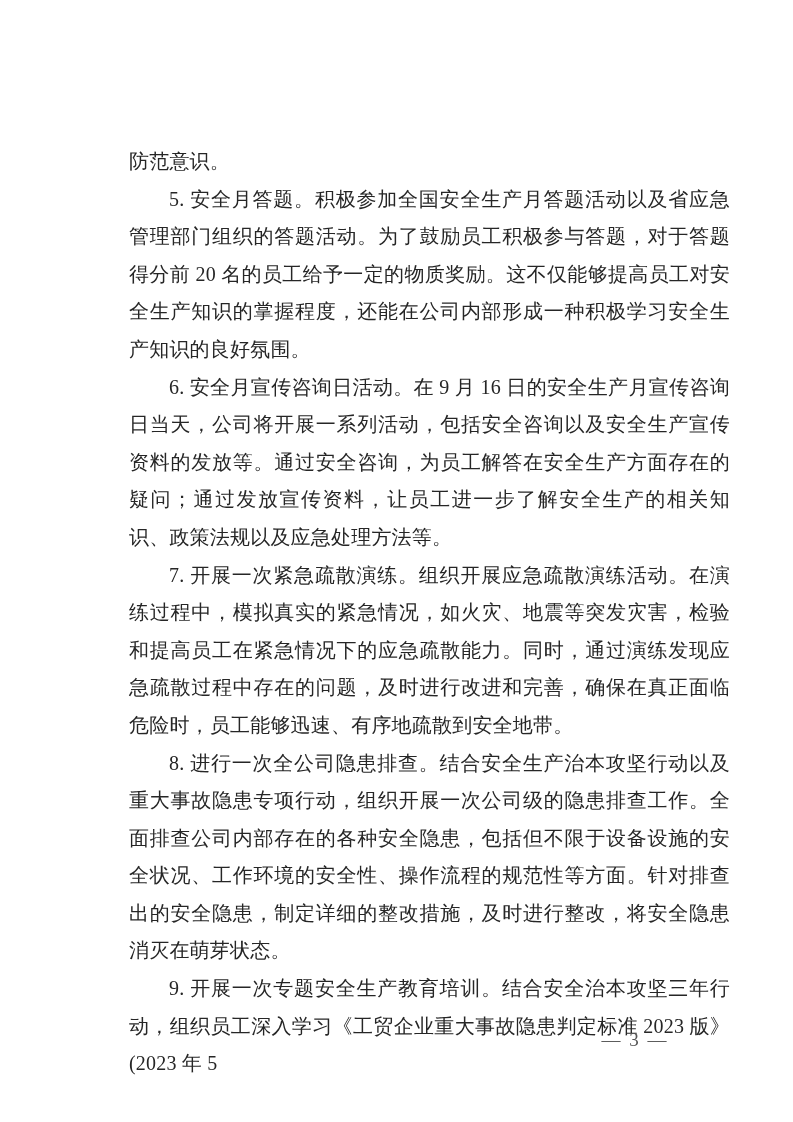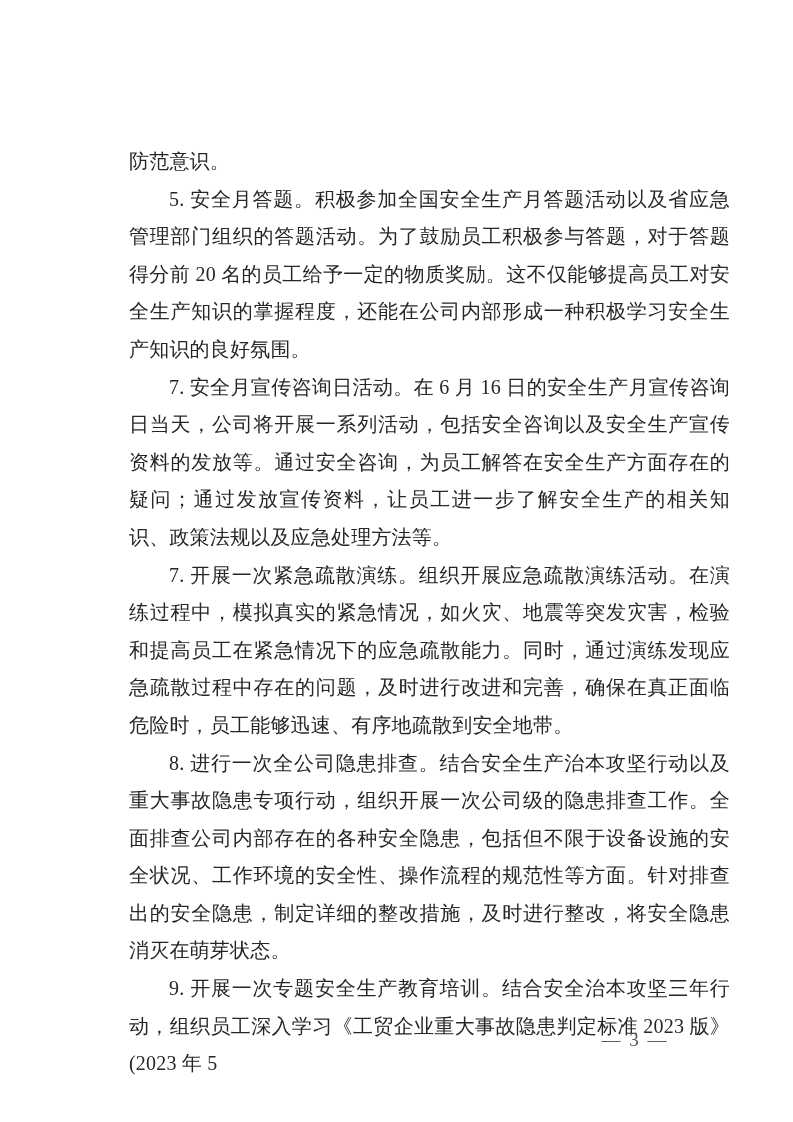--- a/index.html
+++ b/index.html
@@ -46,21 +46,21 @@
   }
 </style>
 </head>
 <body>
 
 <div class="page">
 
   <div class="doc-body">
     <p class="para">防范意识。</p>
     <p class="para indent">5. 安全月答题。积极参加全国安全生产月答题活动以及省应急管理部门组织的答题活动。为了鼓励员工积极参与答题，对于答题得分前 20 名的员工给予一定的物质奖励。这不仅能够提高员工对安全生产知识的掌握程度，还能在公司内部形成一种积极学习安全生产知识的良好氛围。</p>
-    <p class="para indent">7. 安全月宣传咨询日活动。在 6 月 16 日的安全生产月宣传咨询日当天，公司将开展一系列活动，包括安全咨询以及安全生产宣传资料的发放等。通过安全咨询，为员工解答在安全生产方面存在的疑问；通过发放宣传资料，让员工进一步了解安全生产的相关知识、政策法规以及应急处理方法等。</p>
+    <p class="para indent">6. 安全月宣传咨询日活动。在 9 月 16 日的安全生产月宣传咨询日当天，公司将开展一系列活动，包括安全咨询以及安全生产宣传资料的发放等。通过安全咨询，为员工解答在安全生产方面存在的疑问；通过发放宣传资料，让员工进一步了解安全生产的相关知识、政策法规以及应急处理方法等。</p>
     <p class="para indent">7. 开展一次紧急疏散演练。组织开展应急疏散演练活动。在演练过程中，模拟真实的紧急情况，如火灾、地震等突发灾害，检验和提高员工在紧急情况下的应急疏散能力。同时，通过演练发现应急疏散过程中存在的问题，及时进行改进和完善，确保在真正面临危险时，员工能够迅速、有序地疏散到安全地带。</p>
     <p class="para indent">8. 进行一次全公司隐患排查。结合安全生产治本攻坚行动以及重大事故隐患专项行动，组织开展一次公司级的隐患排查工作。全面排查公司内部存在的各种安全隐患，包括但不限于设备设施的安全状况、工作环境的安全性、操作流程的规范性等方面。针对排查出的安全隐患，制定详细的整改措施，及时进行整改，将安全隐患消灭在萌芽状态。</p>
     <p class="para indent">9. 开展一次专题安全生产教育培训。结合安全治本攻坚三年行动，组织员工深入学习《工贸企业重大事故隐患判定标准 2023 版》(2023 年 5</p>
   </div>
 
   <div class="page-number">— 3 —</div>
 
 </div>
 
 </body></html>

